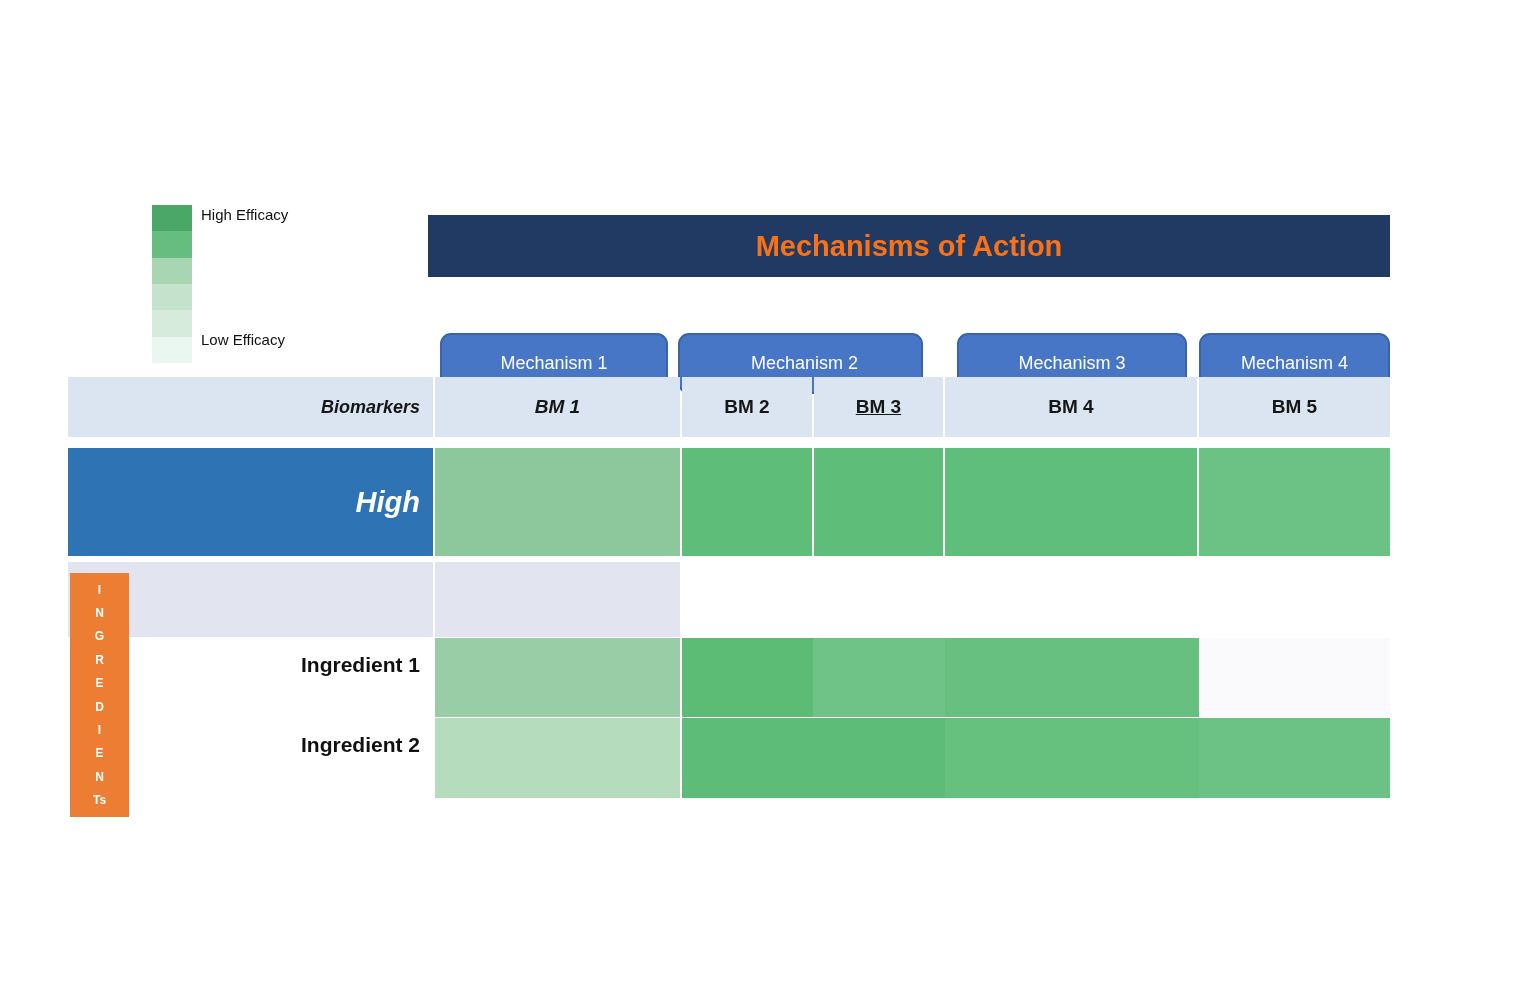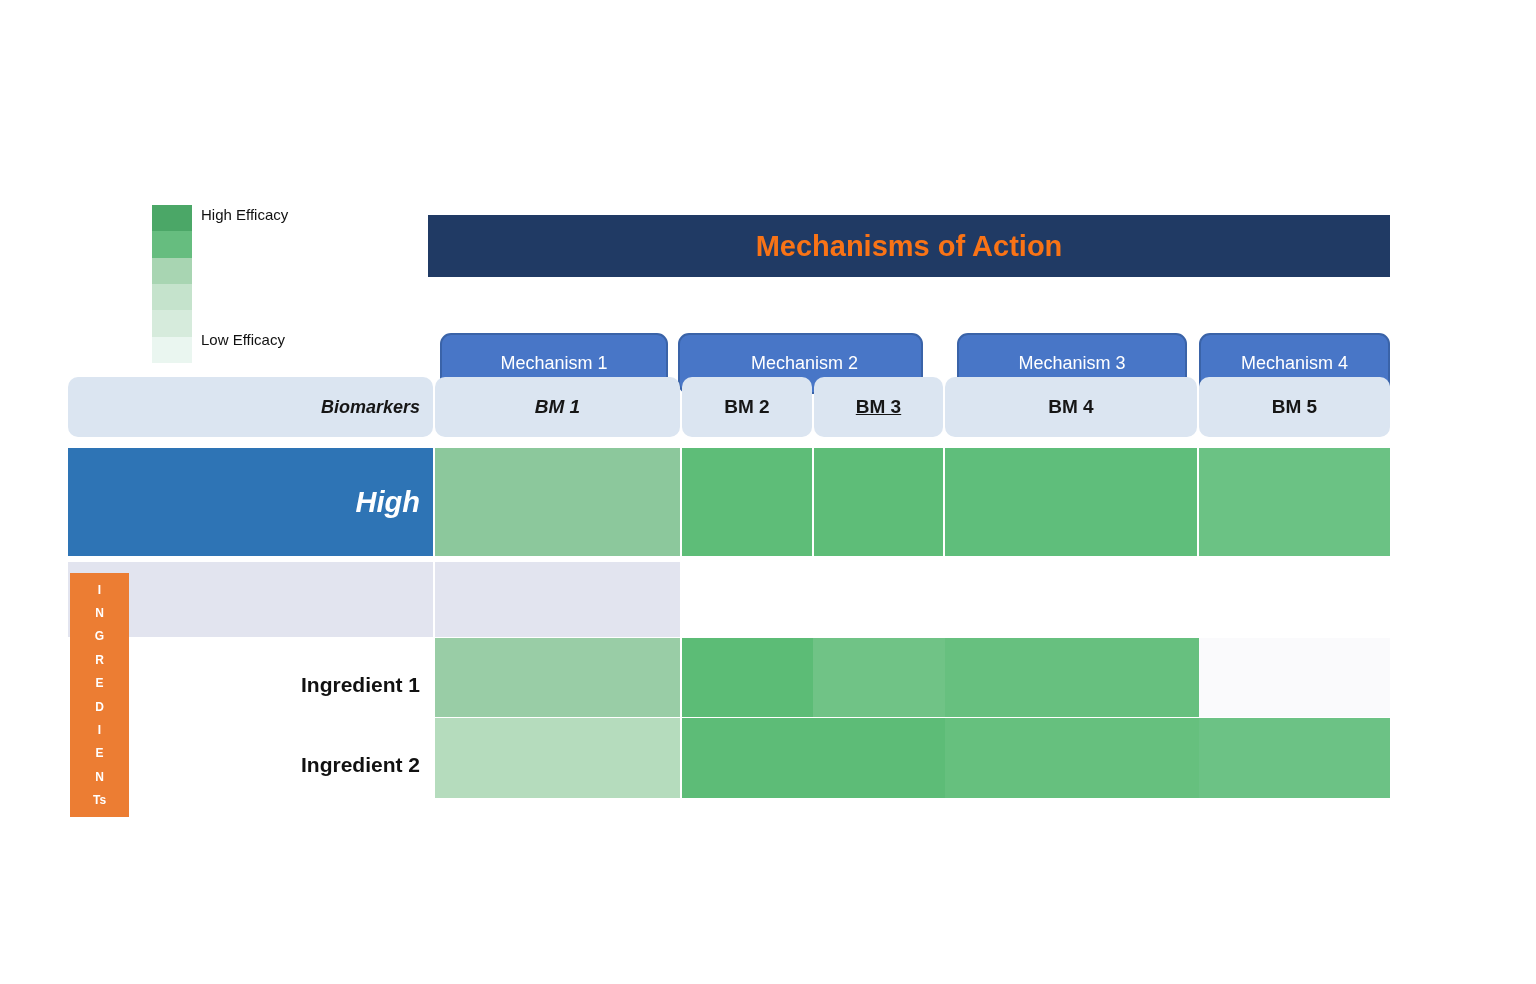--- a/index.html
+++ b/index.html
@@ -33,33 +33,33 @@
   .c-bm3{left:814px;width:129px;text-decoration:underline;}
   .c-bm4{left:945px;width:252px;}
   .c-bm5{left:1199px;width:191px;}
   
   .gi.c-bm2{left:682px;width:131px;}
   .gi.c-bm3{left:813px;width:132px;}
   .gi.c-bm4{left:945px;width:254px;}
   .gi.c-bm5{left:1199px;width:191px;}
 
   
-  .r-header{top:377px;height:60px;border-radius:10px;}
+  .r-header{top:377px;height:60px;}
   .r-combo{top:448px;height:108px;}
   .r-spacer{top:562px;height:75px;}
   .r-ing1{top:638px;height:79px;}
   .r-ing2{top:718px;height:80px;}
 
   .cell{display:flex;align-items:center;justify-content:center;}
   .cell-right{display:flex;align-items:center;justify-content:flex-end;padding-right:13px;}
 
   .hdr-bm{font-size:19px;font-weight:bold;color:#161616;}
   .hdr-biomarkers{font-size:18px;font-weight:bold;font-style:italic;color:#161616;}
   .combo-label{color:#ffffff;font-size:29px;font-weight:bold;font-style:italic;}
-  .ing-label{background:#ffffff;font-size:21px;font-weight:bold;color:#111;padding-bottom:26px;margin-top:20px;}
+  .ing-label{background:#ffffff;font-size:21px;font-weight:bold;color:#111;padding-bottom:26px;}
 
   
   .ing-bar{left:70px;top:573px;width:59px;height:244px;display:flex;flex-direction:column;
            align-items:center;justify-content:space-around;padding:5px 0;color:#fff;
            font-size:12px;font-weight:bold;line-height:1;}
 </style>
 </head>
 <body>
 
 <div class="stage">

